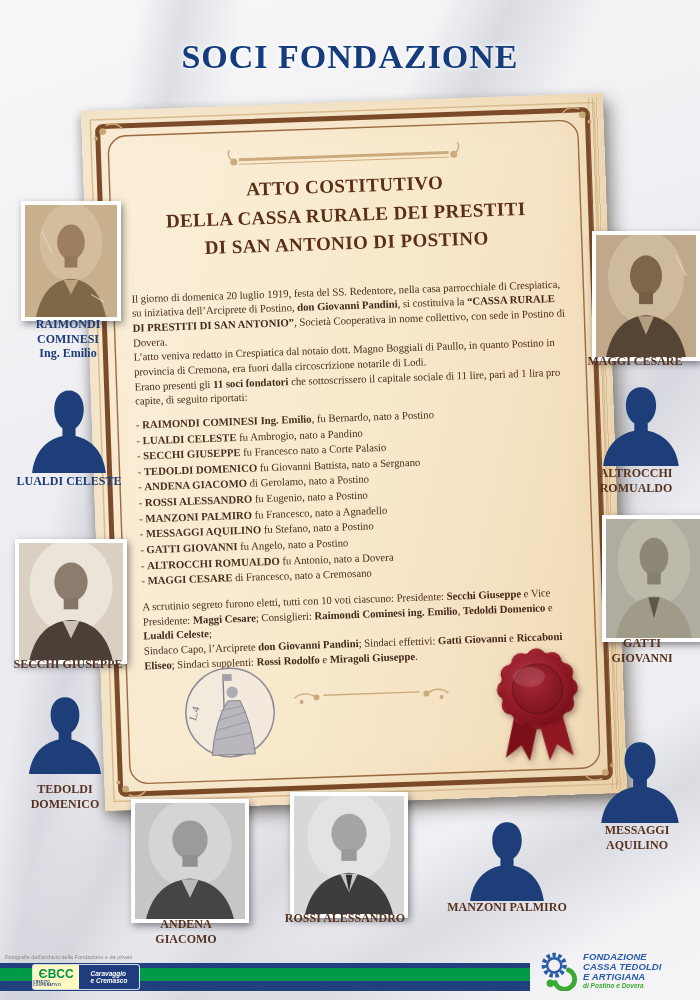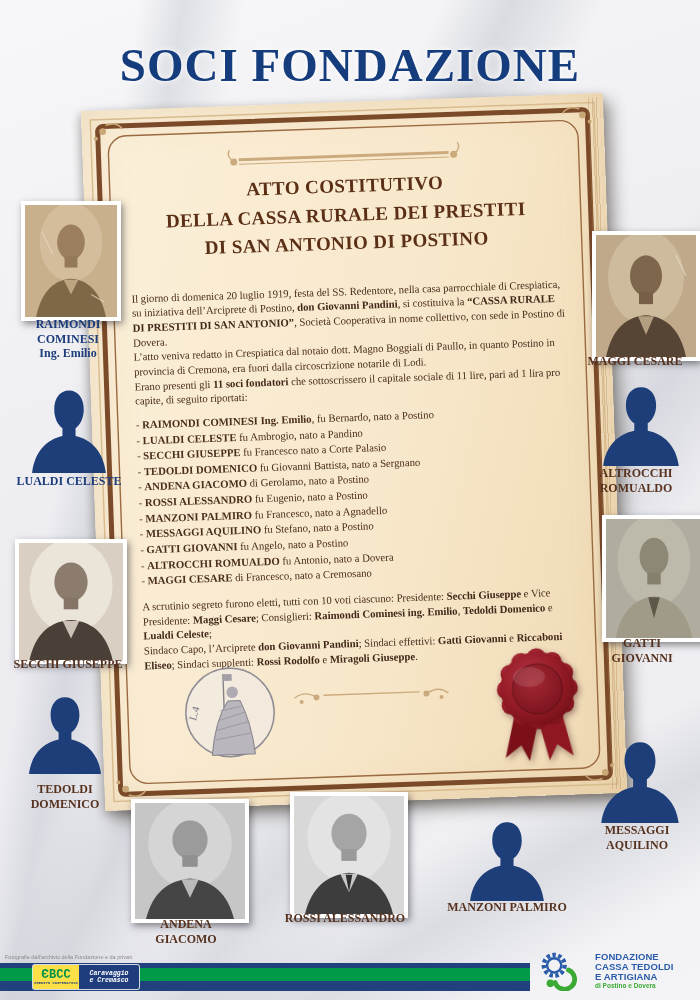--- a/index.html
+++ b/index.html
@@ -9,21 +9,21 @@
     background:
       linear-gradient(115deg, transparent 38%, rgba(175,180,190,.38) 44%, transparent 52%),
       linear-gradient(100deg, transparent 16%, rgba(168,173,185,.30) 21%, transparent 28%),
       linear-gradient(128deg, transparent 58%, rgba(160,166,178,.28) 65%, transparent 73%),
       linear-gradient(150deg, transparent 78%, rgba(170,175,186,.32) 84%, transparent 92%),
       linear-gradient(160deg,#f7f7f9 0%,#ebebf0 55%,#f4f4f7 100%);
   }
   
   .main-title{
     position:absolute;top:38px;left:0;width:100%;text-align:center;
-    font-size:47px;font-weight:bold;color:#153d7d;letter-spacing:1px;
+    font-size:34px;font-weight:bold;color:#153d7d;letter-spacing:1px;
     text-shadow:0 0 6px #ffffff,0 0 2px #ffffff;
   }
   
   .parchment{
     position:absolute;left:93px;top:102px;width:522px;height:700px;
     transform:rotate(-2deg);z-index:2;
     background:linear-gradient(105deg,#fbf0da 0%,#f8e8cb 55%,#eed8b2 100%);
     box-shadow:7px 9px 16px rgba(40,30,20,.45), -2px 3px 8px rgba(40,30,20,.25), inset 0 0 46px rgba(200,162,110,.28);
   }
   .parchment::after{
@@ -54,29 +54,29 @@
     position:absolute;z-index:5;text-align:center;white-space:pre-line;
     font-weight:bold;font-size:12px;line-height:1.22;
     font-family:"Liberation Serif","DejaVu Serif",serif;
   }
   .mlabel.blue{color:#1c3c7a;}
   .mlabel.brown{color:#57321f;}
   
   .foot-caption{position:absolute;left:5px;top:954px;font-size:5.5px;color:#8a8a8a;font-family:"Liberation Sans",sans-serif;z-index:6;}
   .stripes{position:absolute;left:0;top:963px;width:530px;height:28px;z-index:6;
     background:linear-gradient(#21407e 0 5px,#009a49 5px 18px,#21407e 18px 28px);}
-  .bcc-box{position:absolute;left:33px;top:965px;width:106px;height:24px;background:#fde047;border-radius:2px;
-    display:flex;align-items:stretch;z-index:7;box-shadow:0 0 0 1px rgba(255,255,255,.8);font-family:Liberation Mono, monospace;}
+  .bcc-box{position:absolute;left:33px;top:965px;width:106px;height:24px;background:#fef9c3;border-radius:2px;
+    display:flex;align-items:stretch;z-index:7;box-shadow:0 0 0 1px rgba(255,255,255,.8);font-family:Liberation Sans, sans-serif;}
   .bcc-left{width:46px;display:flex;flex-direction:column;align-items:center;justify-content:center;line-height:1;}
   .bcc-mark{font-size:12px;font-weight:bold;color:#00924a;letter-spacing:0;}
   .bcc-mark .euro{font-size:13px;}
   .bcc-sub{font-size:3.5px;color:#1f3d7c;font-weight:bold;margin-top:1px;letter-spacing:.2px;}
   .bcc-branch{flex:1;background:#1f3d7c;color:#fff;font-size:6.5px;font-weight:bold;font-style:italic;
     display:flex;align-items:center;justify-content:center;text-align:left;line-height:1.15;white-space:pre-line;border-radius:0 2px 2px 0;}
-  .fond{position:absolute;left:539px;top:951px;display:flex;gap:18px;align-items:center;z-index:7;font-family:"Liberation Sans",sans-serif;}
+  .fond{position:absolute;left:539px;top:951px;display:flex;gap:6px;align-items:center;z-index:7;font-family:"Liberation Sans",sans-serif;font-style:italic;}
   .fond-text{display:flex;flex-direction:column;line-height:1.04;}
   .fond-line{font-size:9.5px;font-weight:bold;color:#2a5caa;letter-spacing:.1px;}
   .fond-sub{font-size:6.5px;font-weight:bold;color:#3aaa35;margin-top:1px;}
 </style>
 </head>
 <body>
 
 <div class="main-title">SOCI FONDAZIONE</div>
 
 <div class="parchment">

